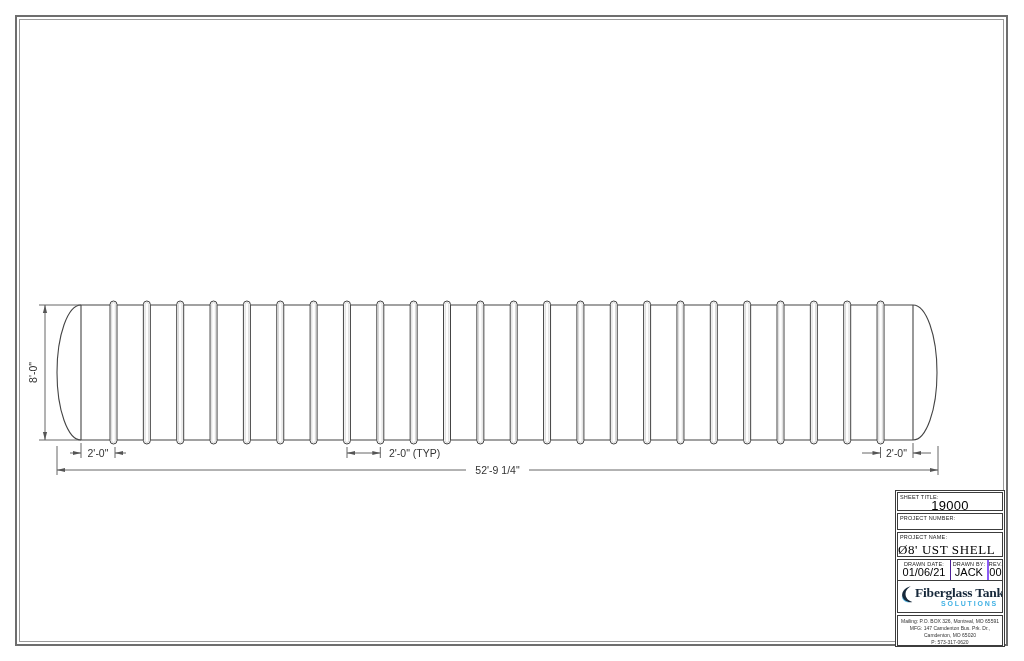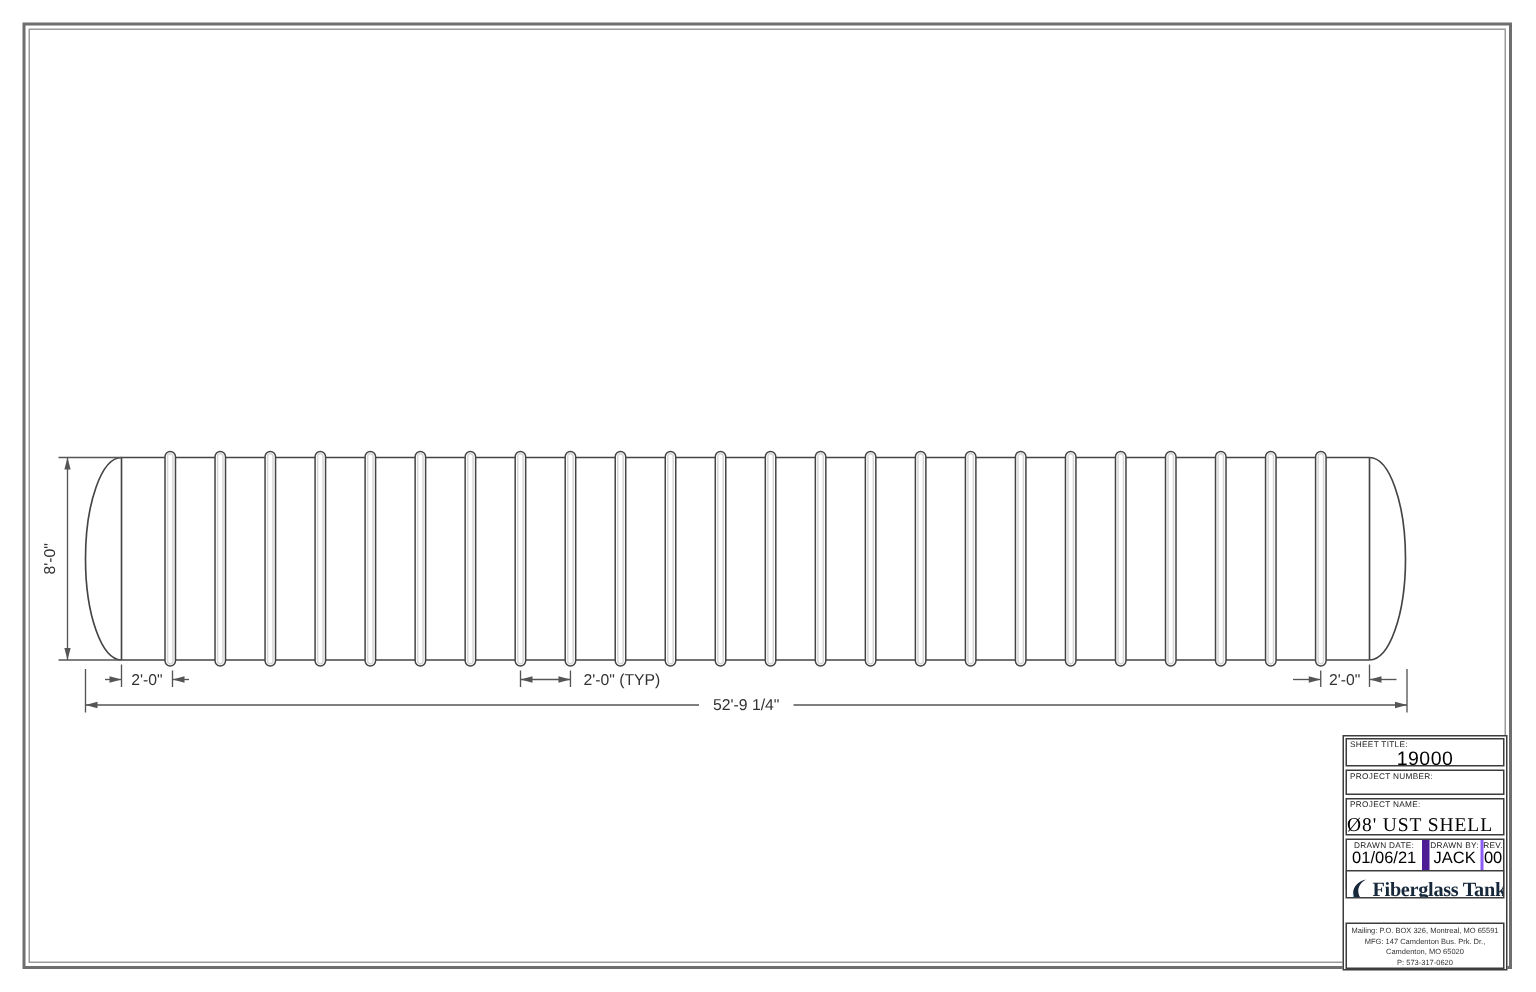--- a/index.html
+++ b/index.html
@@ -24,29 +24,29 @@
 
   
   .title-block{position:absolute;left:895px;top:490px;width:110px;height:157px;
     border:1px solid #3c3c3c;box-sizing:border-box;background:#fff;}
   .tb-box{position:absolute;left:1px;width:106px;border:1px solid #3c3c3c;
     box-sizing:border-box;background:#fff;overflow:hidden;}
   .tb-title{top:1px;height:19px;}
   .tb-number{top:22px;height:17px;}
   .tb-name{top:41px;height:25px;}
   .tb-row{top:68px;height:34px;display:flex;}
-  .tb-logo{top:89px;height:19px;}
+  .tb-logo{top:89px;height:33px;}
   .tb-addr{top:124px;height:31px;}
   .tb-label{font-size:5.5px;color:#222;padding:1px 2px 0;letter-spacing:.2px;white-space:nowrap;}
   .tb-value-lg{font-size:13px;line-height:12px;text-align:center;color:#000;letter-spacing:.3px;}
   .tb-name .tb-serif{font-family:"Liberation Serif",serif;font-size:13px;
     color:#000;letter-spacing:.6px;margin-top:2px;}
   .tb-cell{position:relative;height:100%;}
   .c1{width:52px;}
-  .c2{width:36px;border-left:5px solid #4c1d95;}
+  .c2{width:36px;border-left:1px solid #4c1d95;}
   .c3{flex:1;border-left:2px solid #8b5cf6;}
   .tb-cell .tb-label{text-align:center;padding:1px 0 0;}
   .tb-cell .tb-val{font-size:11px;text-align:center;color:#000;line-height:11px;}
   .tb-logo{position:absolute;}
   .logo-icon{position:absolute;left:3px;top:5px;width:15px;height:17px;}
   .logo-name{position:absolute;left:17px;top:4px;font-family:"Liberation Serif",serif;
     font-size:13.5px;font-weight:600;color:var(--logo-dark,#16283a);letter-spacing:-.2px;white-space:nowrap;}
   .logo-tagline{position:absolute;right:4px;top:19px;font-size:7px;font-weight:bold;
     color:var(--logo-blue,#41b1e4);letter-spacing:1.8px;}
   .tb-addr{font-size:5px;line-height:1.4;text-align:center;color:#333;padding-top:2px;}

